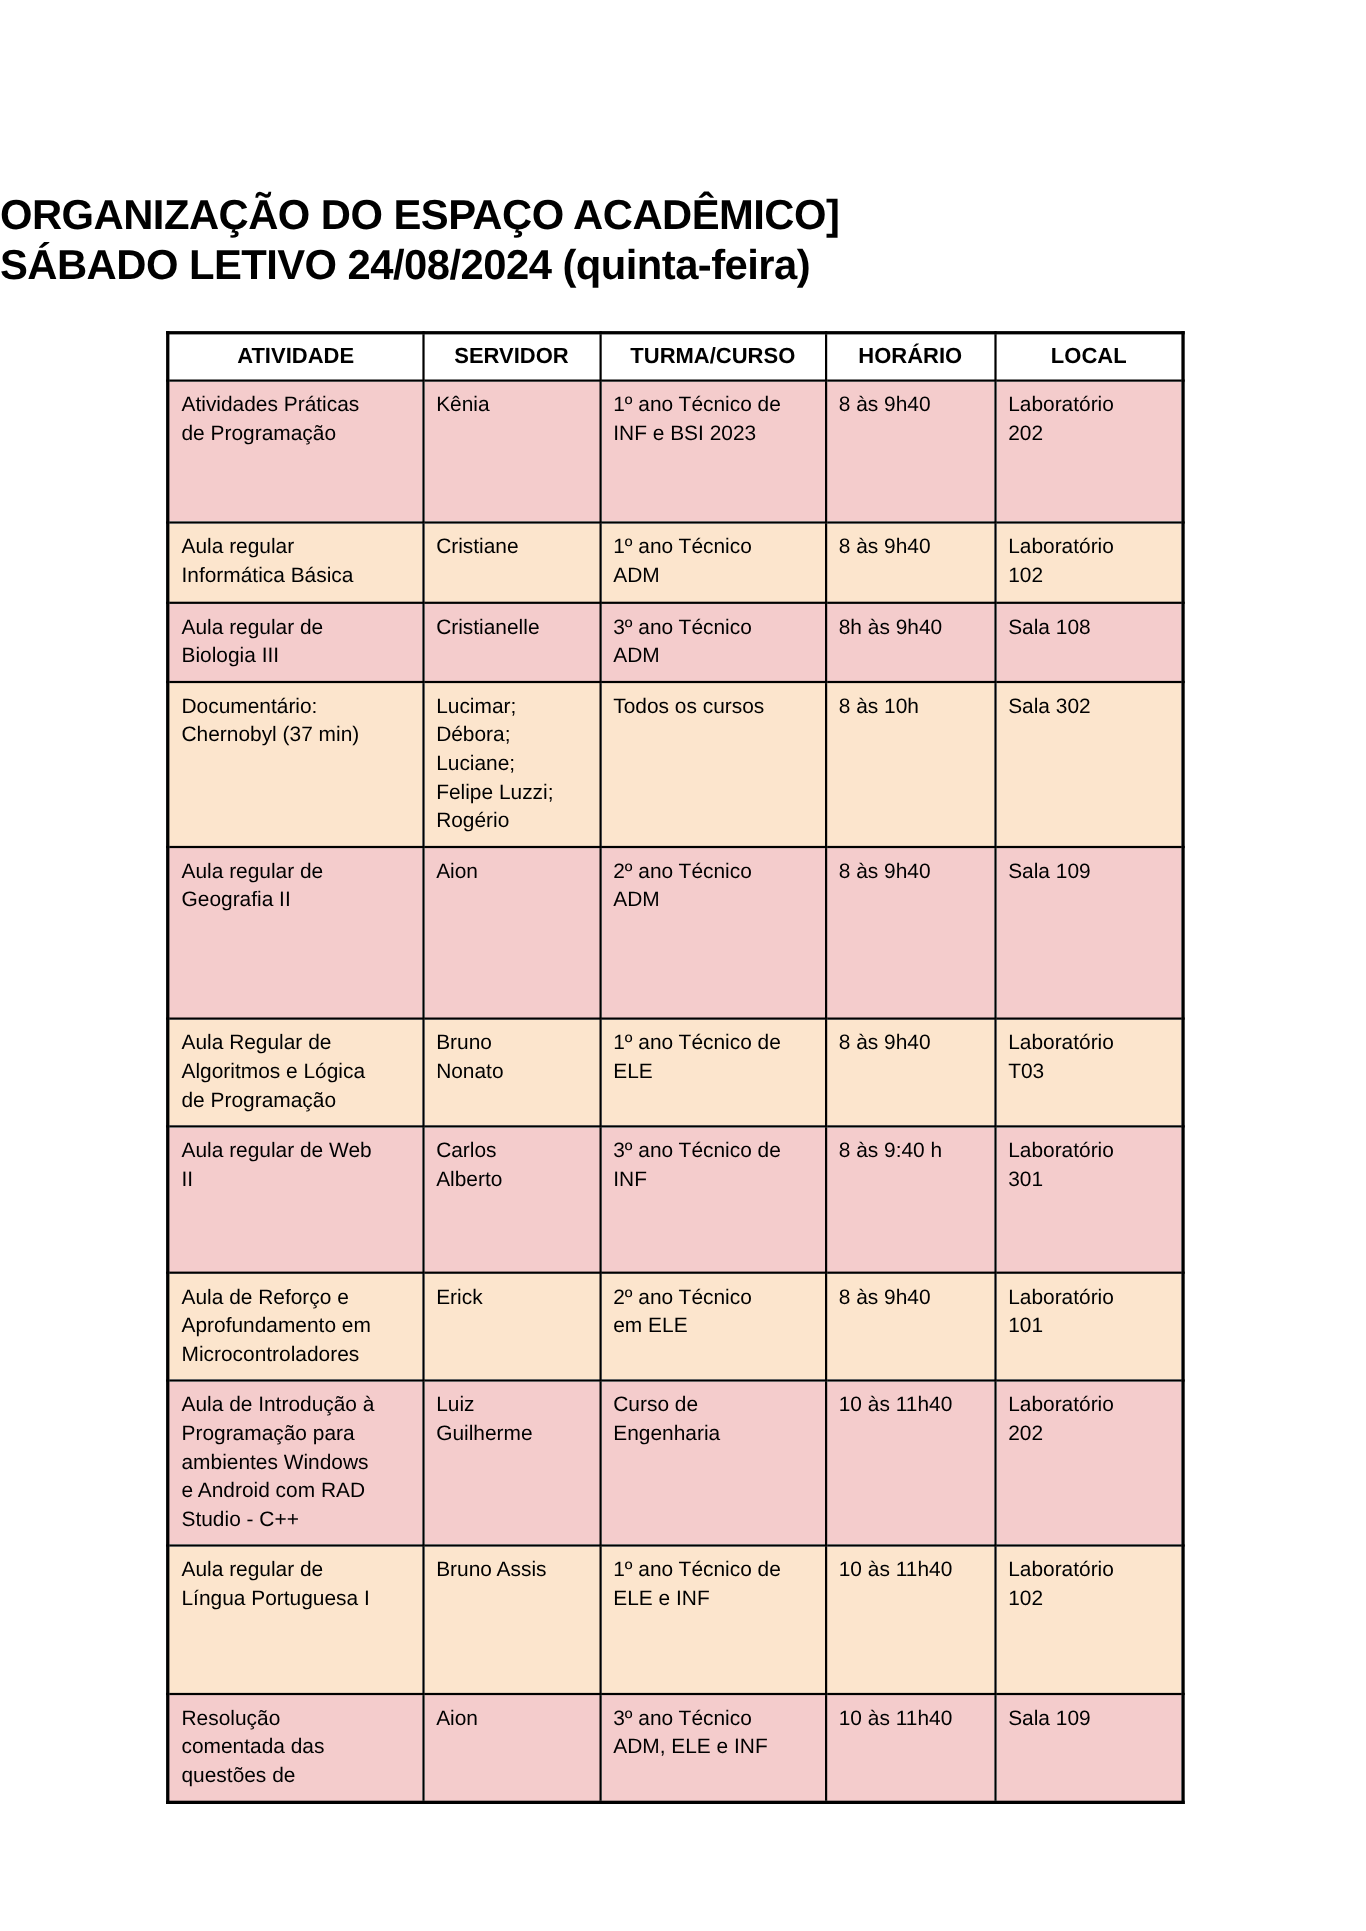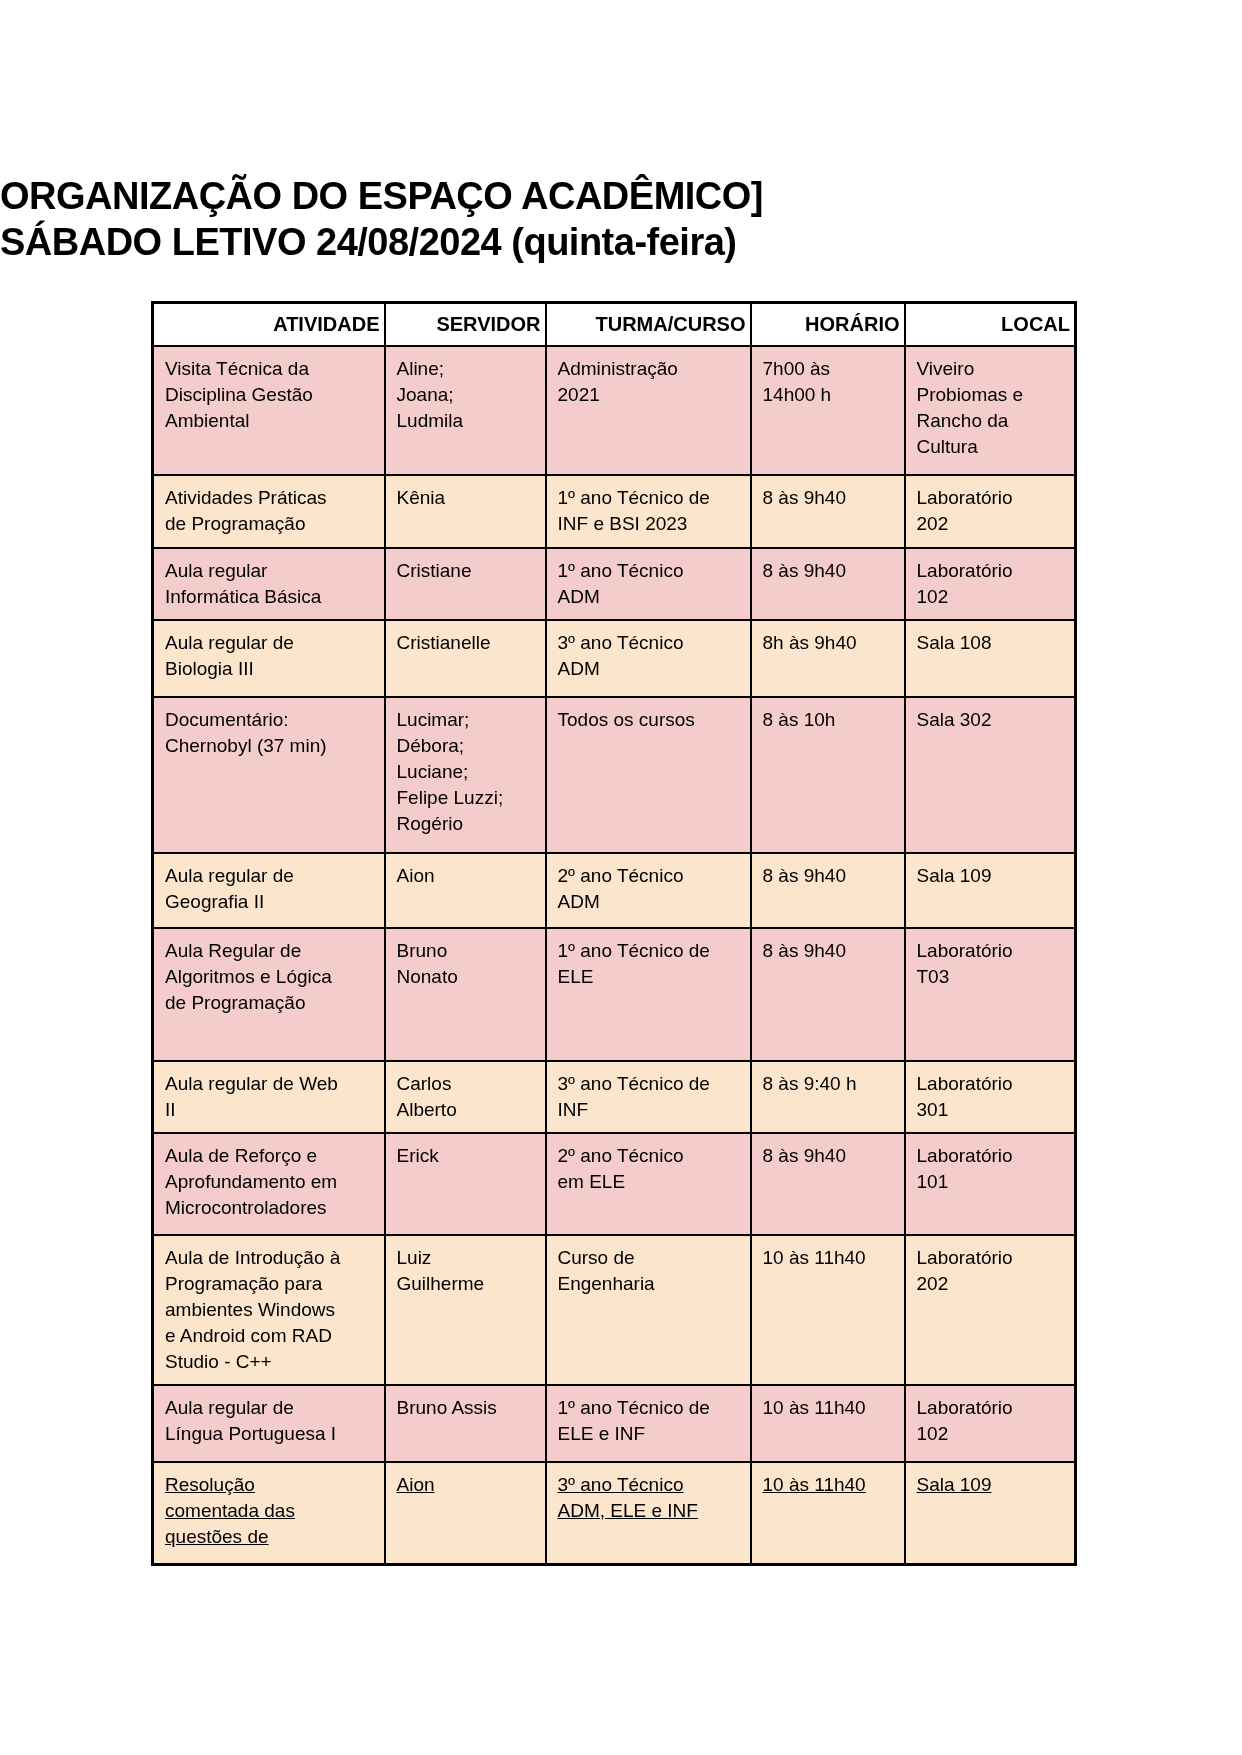--- a/index.html
+++ b/index.html
@@ -42,21 +42,21 @@
   col.c-servidor  { width: 161px; }
   col.c-turma     { width: 205px; }
   col.c-horario   { width: 154px; }
   col.c-local     { width: 171px; }
 
   table.schedule th {
     background: var(--header-bg, #ffffff);
     border: 2px solid #000000;
     font-size: 20px;
     font-weight: bold;
-    text-align: right;
+    text-align: center;
     vertical-align: middle;
     height: 41px;
     padding: 0 4px;
   }
   table.schedule td {
     border: 2px solid #000000;
     vertical-align: top;
     text-align: left;
     font-size: 19px;
     line-height: 26px;
@@ -100,36 +100,20 @@
     <tr>
       <th>ATIVIDADE</th>
       <th>SERVIDOR</th>
       <th>TURMA/CURSO</th>
       <th>HORÁRIO</th>
       <th>LOCAL</th>
     </tr>
   </thead>
   <tbody>
     <tr>
-      <td>Visita Técnica da
-Disciplina Gestão
-Ambiental</td>
-      <td>Aline;
-Joana;
-Ludmila</td>
-      <td>Administração
-2021</td>
-      <td>7h00 às
-14h00 h</td>
-      <td>Viveiro
-Probiomas e
-Rancho da
-Cultura</td>
-    </tr>
-    <tr>
       <td>Atividades Práticas
 de Programação</td>
       <td>Kênia</td>
       <td>1º ano Técnico de
 INF e BSI 2023</td>
       <td>8 às 9h40</td>
       <td>Laboratório
 202</td>
     </tr>
     <tr>

